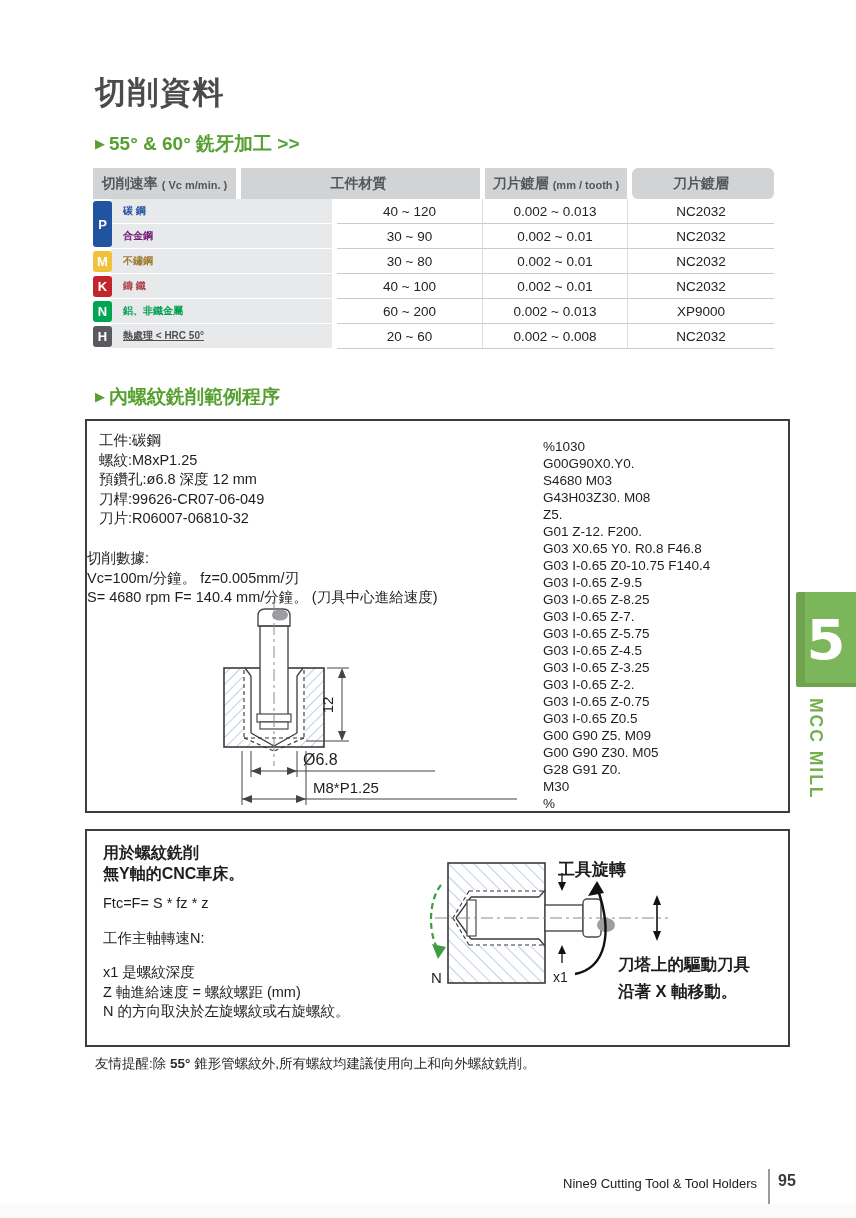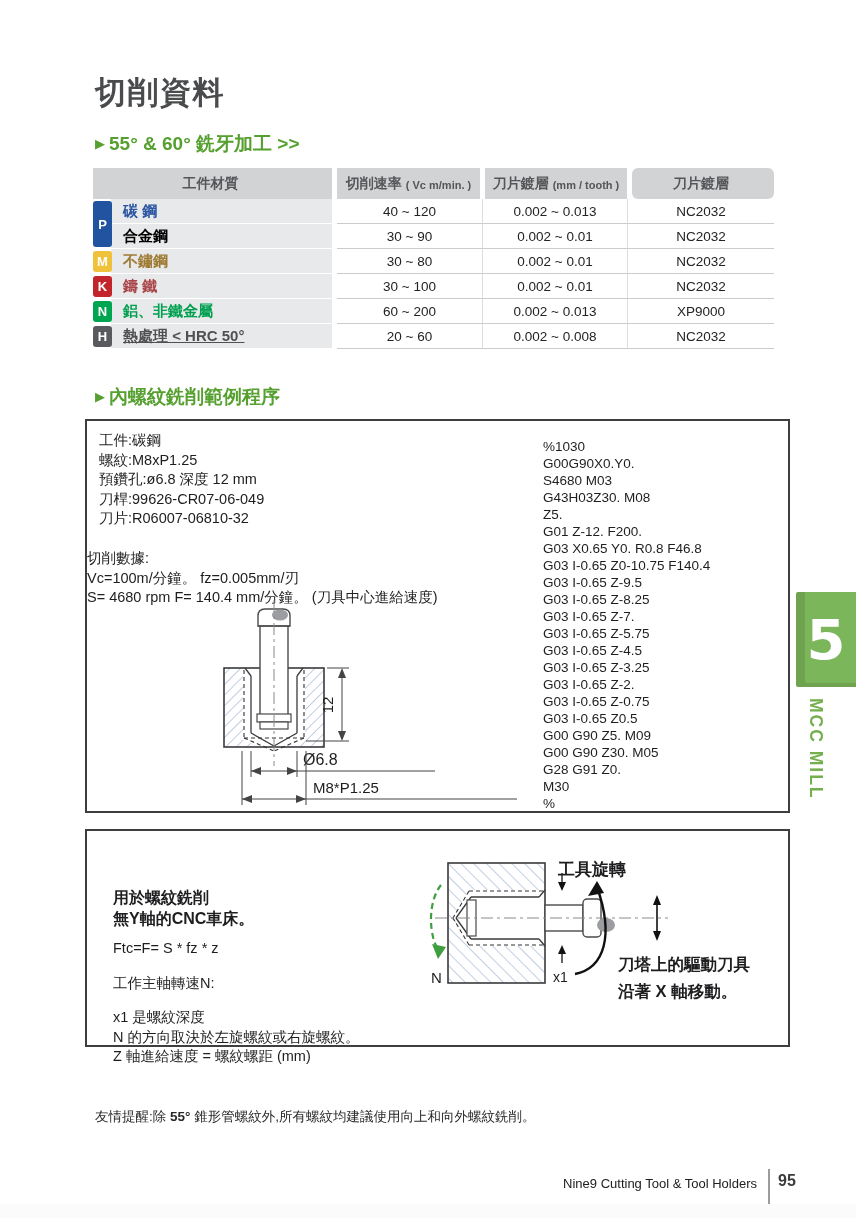--- a/index.html
+++ b/index.html
@@ -21,21 +21,21 @@
   .th { background:#D2D3D5; color:#555659; font-weight:bold; display:flex;
         align-items:center; justify-content:center; font-size:14px; }
   .th .sub { font-size:11px; font-weight:bold; margin-left:4px; padding-top:2px; }
   .th.h-mat { width:239px; margin-right:5px; }
   .th.h-vc  { width:143px; margin-right:5px; }
   .th.h-fd  { width:142px; margin-right:5px; }
   .th.h-ct  { flex:1;border-radius:6px; }
   .tr { display:flex; height:25px; }
   .td-gutter { width:18px; }
   .td-mat { width:221px; background:#E8E9EA; display:flex; align-items:center;
-            padding-left:12px; font-size:15px; font-weight:bold;
+            padding-left:12px; font-size:10px; font-weight:bold;
             border-bottom:1px solid #fff; }
   .tr:last-child .td-mat { border-bottom:1px solid #CACBCD; }
   .td-val { display:flex; align-items:center; justify-content:center; font-size:13.5px;
             color:#232325; border-bottom:1px solid #CACBCD;text-align:right; }
   .td-v1 { width:145px; margin-left:5px; }
   .td-v2 { width:145px; border-left:1px solid #DCDDDE; }
   .td-v3 { flex:1; border-left:1px solid #DCDDDE; }
   .badge { position:absolute; left:0; width:19px; border-radius:3px; color:#fff;
            font-weight:bold; font-size:13px; display:flex; align-items:center;
            justify-content:center; }
@@ -48,29 +48,29 @@
   
   .frame { position:absolute; border:2px solid #3E3E40; background:#fff; }
   #box1 { left:85px; top:419px; width:705px; height:394px; }
   #box2 { left:85px; top:829px; width:705px; height:218px; }
 
   #info    { position:absolute; left:12px; top:10px;  font-size:14.5px; line-height:19.5px; color:#1E1E20; }
   #cutdata { position:absolute; left:0; top:128px; font-size:14.5px; line-height:19.5px; color:#1E1E20; }
   #gcode   { position:absolute; left:456px; top:17px; font-size:13.5px; line-height:17px;  color:#1E1E20; }
   #diagram1 { position:absolute; left:100px; top:173px; }
 
-  #lathe-text { position:absolute; left:26px; top:12px; color:#1E1E20;margin-top:45px; }
+  #lathe-text { position:absolute; left:16px; top:12px; color:#1E1E20; }
   #lathe-text .b  { font-weight:bold; font-size:16px; line-height:20.5px; }
   #lathe-text .f1 { margin-top:11px; font-size:14.5px; }
   #lathe-text .t2 { margin-top:17px; font-size:14.5px; line-height:20px; }
   #lathe-text .f2 { font-size:14.5px; line-height:20px; }
   #lathe-text .notes { margin-top:15px; font-size:14.5px; line-height:19.5px; }
   #diagram2 { position:absolute; left:338px; top:10px; }
 
-  .footnote { position:absolute; left:95px; top:1108px; font-size:13.5px; color:#29292B; }
+  .footnote { position:absolute; left:95px; top:1055px; font-size:13.5px; color:#29292B; }
 
   .brand    { position:absolute; top:1176px; right:99px; font-size:13px; color:#202022; }
   .footer-divider { position:absolute; left:768px; top:1169px; width:2px; height:42px; background:#9B9B9B; }
   .pagenum  { position:absolute; left:778px; top:1172px; font-size:16px; font-weight:600; color:#3A3A3C; }
 
   .side-tab { position:absolute; left:796px; top:592px; width:60px; height:95px;
               background:#7CB65A; border-radius:2px 0 0 2px;
               box-shadow: inset 9px -4px 0 rgba(0,0,0,0.10);
               display:flex; align-items:center; justify-content:center;
               color:#fff; font-size:56px; font-weight:bold;
@@ -89,62 +89,62 @@
 <div class="page">
 
   <div class="title">切削資料</div>
 
   <div class="sec-head" id="sec1">
     <span class="marker">▶</span><span>55° &amp; 60° 銑牙加工 &gt;&gt;</span>
   </div>
 
   <div class="ctable">
     <div class="thead">
+      <div class="th h-vc">
+          <span>切削速率</span>
+          <span class="sub">( Vc m/min. )</span>
+        </div>
       <div class="th h-mat">
           <span>工件材質</span>
           <span class="sub"></span>
         </div>
-      <div class="th h-vc">
-          <span>切削速率</span>
-          <span class="sub">( Vc m/min. )</span>
-        </div>
       <div class="th h-fd">
           <span>刀片鍍層</span>
           <span class="sub">(mm / tooth )</span>
         </div>
       <div class="th h-ct">
           <span>刀片鍍層</span>
           <span class="sub"></span>
         </div>
     </div>
     <div class="tr">
       <div class="td-gutter"></div>
       <div class="td-mat" style="color: rgb(42, 85, 162);">碳  鋼</div>
       <div class="td-val td-v1">40 ~ 120</div>
       <div class="td-val td-v2">0.002 ~ 0.013</div>
       <div class="td-val td-v3">NC2032</div>
     </div>
     <div class="tr">
       <div class="td-gutter"></div>
-      <div class="td-mat" style="color: #000000;">合金鋼</div>
+      <div class="td-mat" style="color: #701a75;">合金鋼</div>
       <div class="td-val td-v1">30 ~ 90</div>
       <div class="td-val td-v2">0.002 ~ 0.01</div>
       <div class="td-val td-v3">NC2032</div>
     </div>
     <div class="tr">
       <div class="td-gutter"></div>
       <div class="td-mat" style="color: rgb(158, 123, 51);">不鏽鋼</div>
       <div class="td-val td-v1">30 ~ 80</div>
       <div class="td-val td-v2">0.002 ~ 0.01</div>
       <div class="td-val td-v3">NC2032</div>
     </div>
     <div class="tr">
       <div class="td-gutter"></div>
       <div class="td-mat" style="color: rgb(169, 68, 72);">鑄  鐵</div>
-      <div class="td-val td-v1">30 ~ 100</div>
+      <div class="td-val td-v1">40 ~ 100</div>
       <div class="td-val td-v2">0.002 ~ 0.01</div>
       <div class="td-val td-v3">NC2032</div>
     </div>
     <div class="tr">
       <div class="td-gutter"></div>
       <div class="td-mat" style="color: rgb(0, 160, 80);">鋁、非鐵金屬</div>
       <div class="td-val td-v1">60 ~ 200</div>
       <div class="td-val td-v2">0.002 ~ 0.013</div>
       <div class="td-val td-v3">XP9000</div>
     </div>
@@ -268,22 +268,22 @@
   </div>
 
   <div class="frame" id="box2">
     <div id="lathe-text">
       <div class="b">用於螺紋銑削</div>
       <div class="b">無Y軸的CNC車床。</div>
       <div class="f1">Ftc=F= S * fz * z</div>
       <div class="t2">工作主軸轉速N:</div>
       <div class="notes">
           <div>x1 是螺紋深度</div>
+          <div>Z 軸進給速度 = 螺紋螺距 (mm)</div>
           <div>N 的方向取決於左旋螺紋或右旋螺紋。</div>
-          <div>Z 軸進給速度 = 螺紋螺距 (mm)</div>
         </div>
     </div>
 
     <svg id="diagram2" width="360" height="200" viewBox="0 0 360 200">
       <defs>
         <pattern id="hatchB" width="9" height="9" patternUnits="userSpaceOnUse" patternTransform="rotate(-45)">
           <line x1="0" y1="0" x2="0" y2="9" stroke="#8FA6CB" stroke-width="1.1"></line>
         </pattern>
       </defs>
       <rect x="23" y="22" width="97" height="120" fill="url(#hatchB)"></rect>

